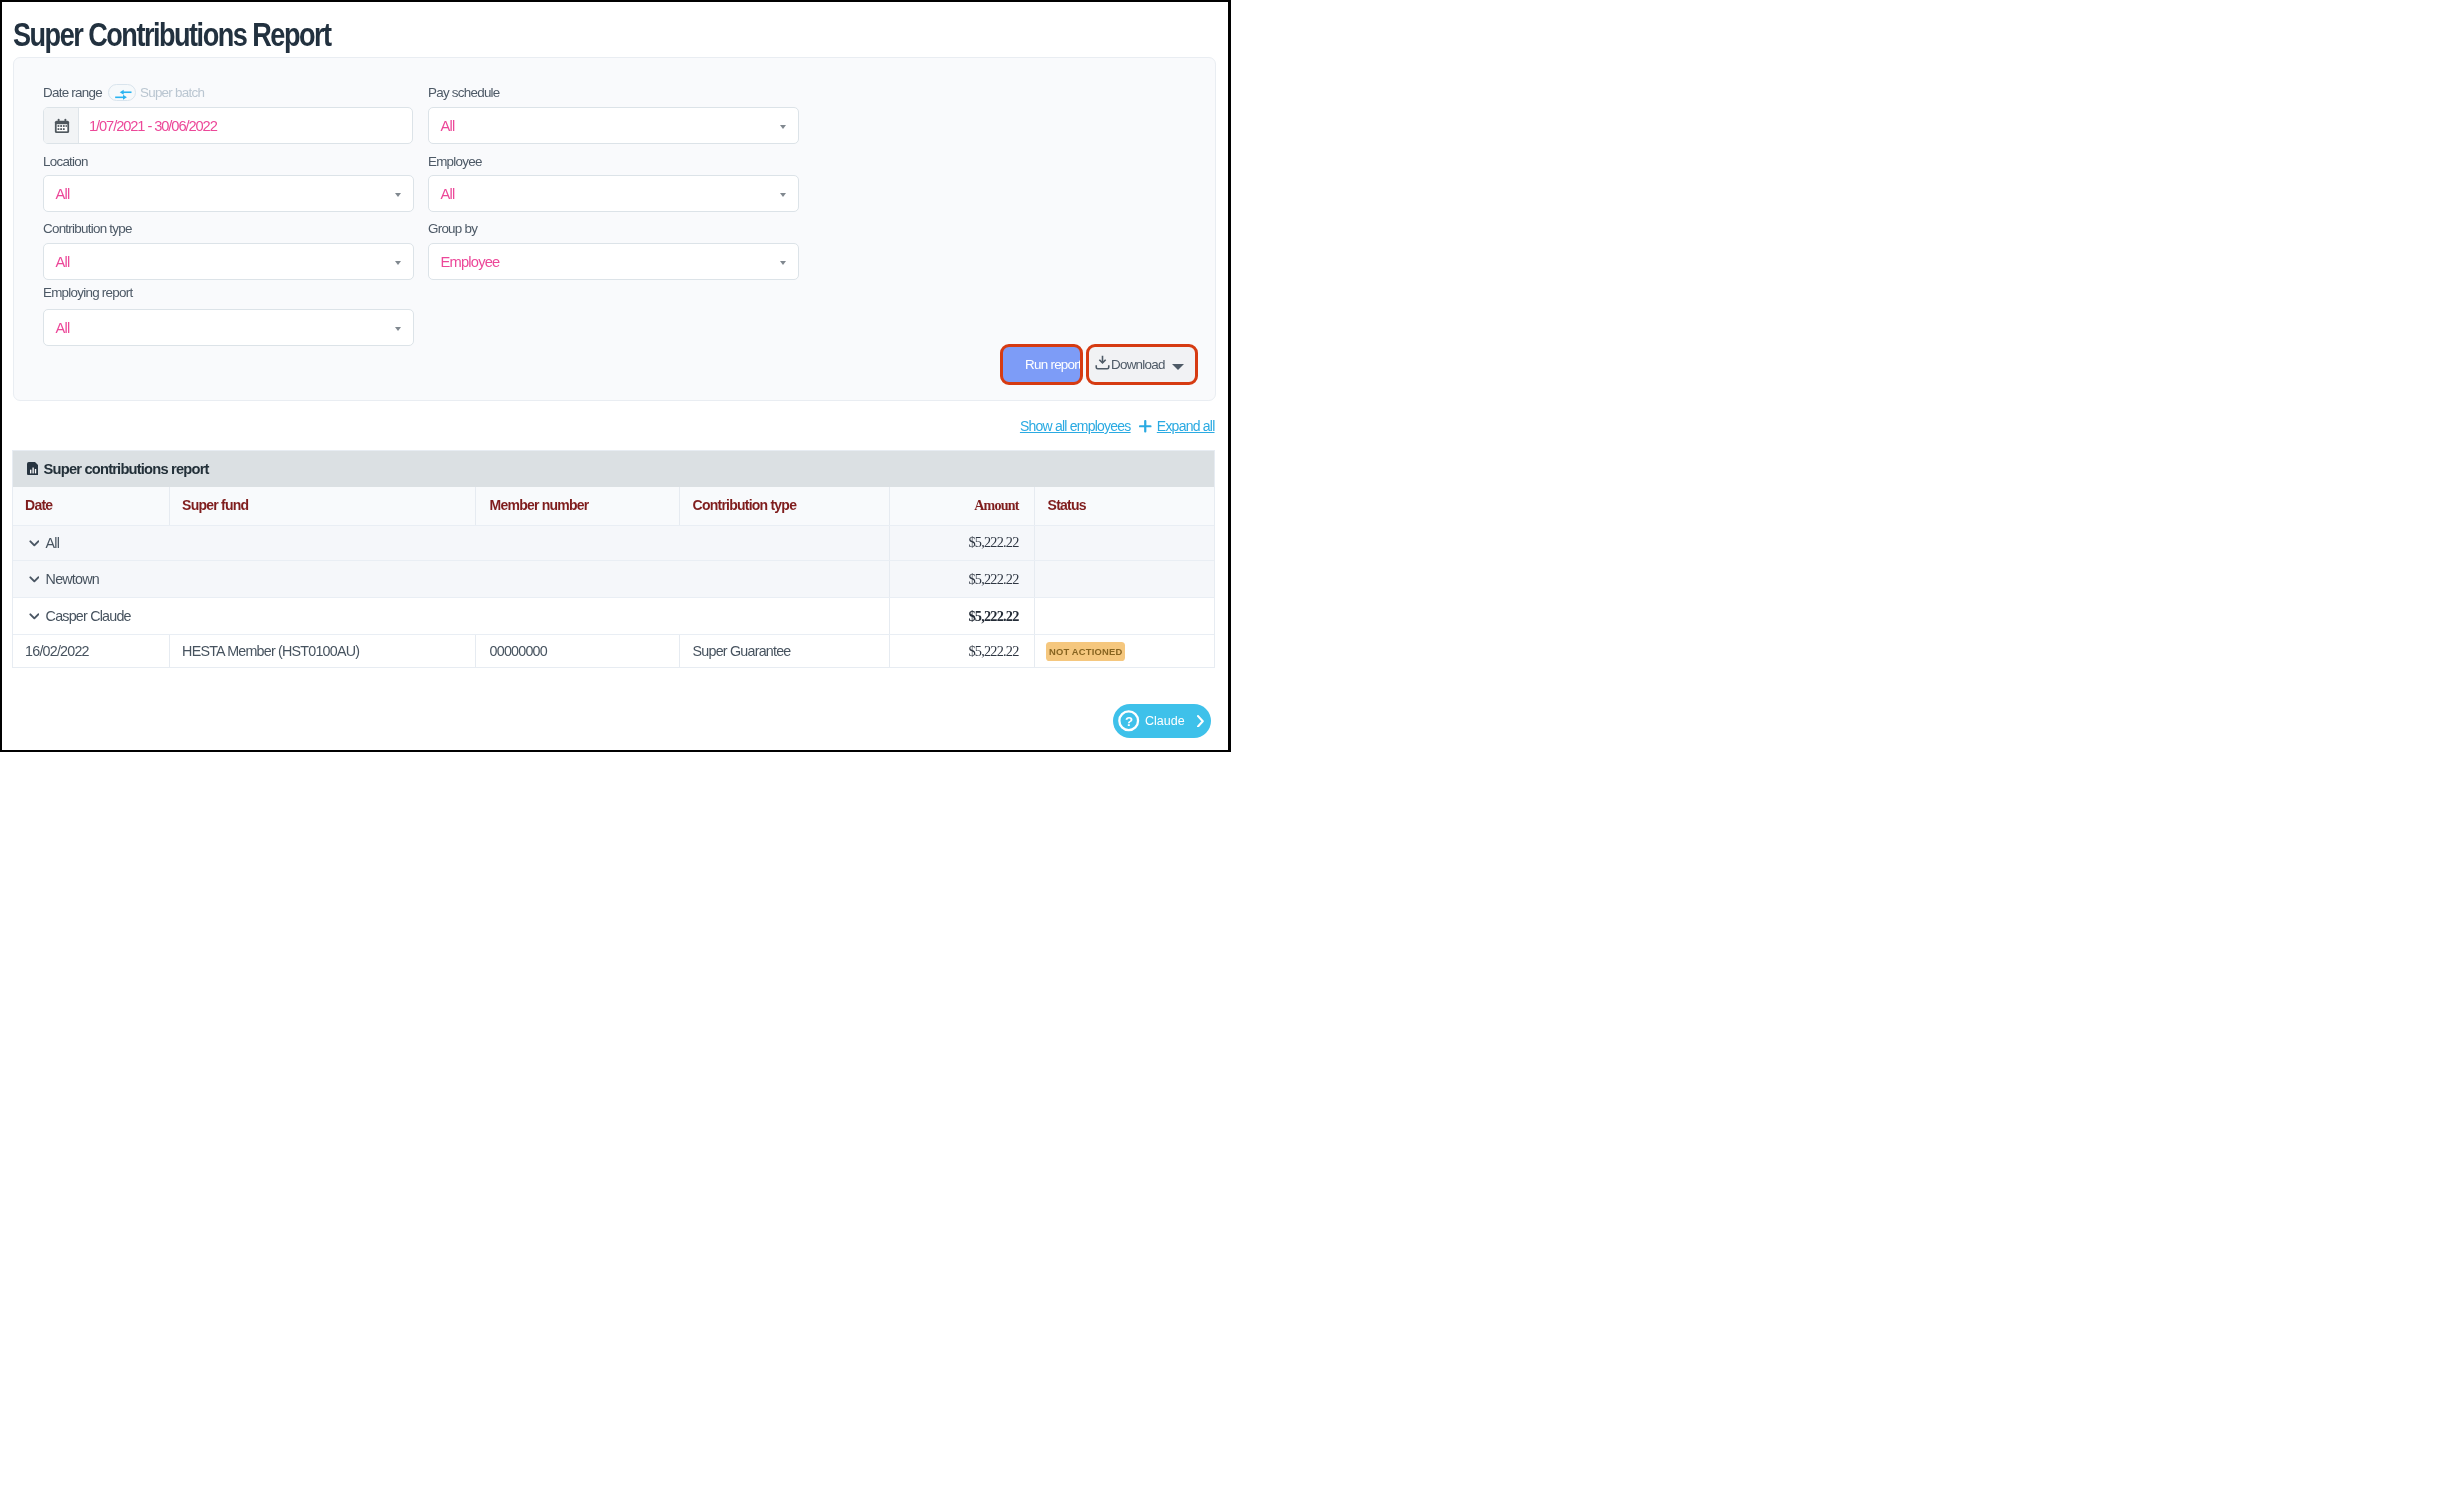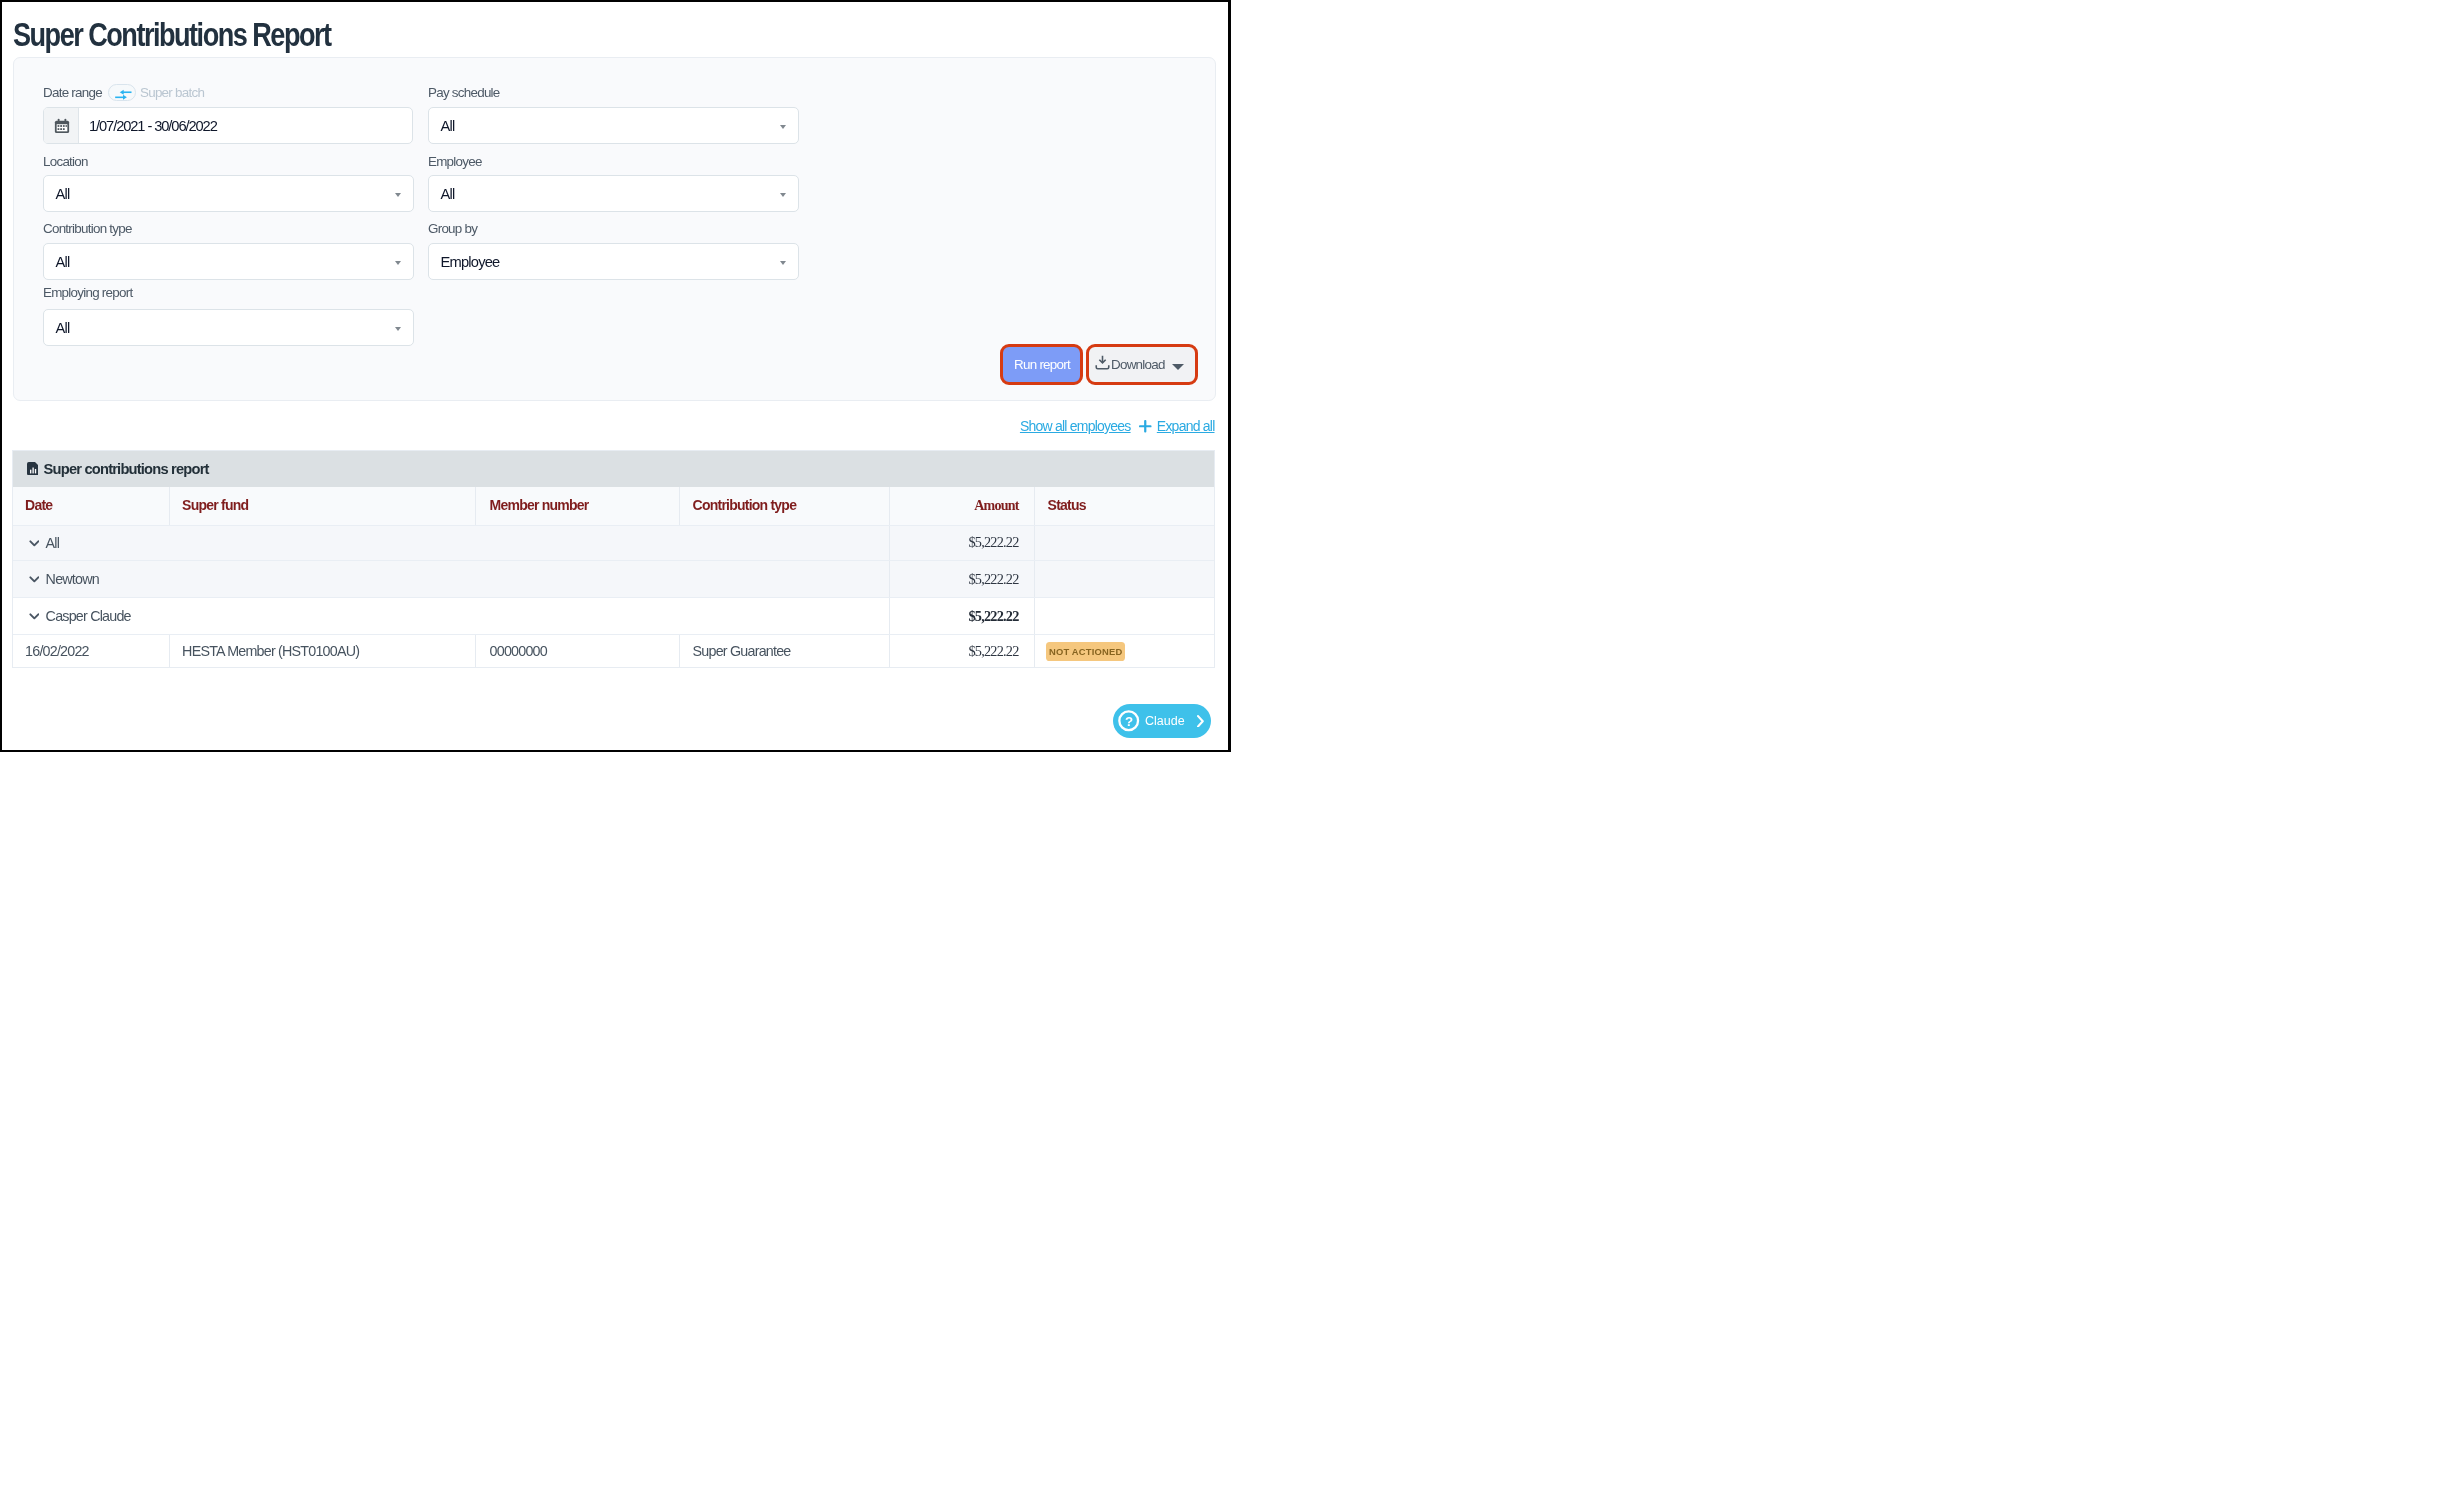--- a/index.html
+++ b/index.html
@@ -2,28 +2,28 @@
 <html style="font-size:14.3px"><head>
 <meta charset="utf-8">
 <style>
 * { margin:0; padding:0; box-sizing:border-box; font-family:"Liberation Sans", sans-serif; letter-spacing:-0.055em; }
 html,body { background:#fff; }
 .frame { position:relative; width:1231px; height:752px; background:#fff; overflow:hidden; }
 .frame::after { content:''; position:absolute; inset:0; border:2.7px solid #010101; border-right-width:3.6px; pointer-events:none; z-index:99; }
 h1 { position:absolute; left:12.7px; top:18px; font-size:33px; line-height:33px; font-weight:700; color:#22313f; white-space:nowrap; transform:scaleX(0.82); transform-origin:left center; }
 .card { position:absolute; left:12.5px; top:57px; width:1203px; height:344px; background:#f9fafc; border:0.9px solid #e9edf2; border-radius:7.1px; }
 .lbl { position:absolute; font-size:13.4px; line-height:18px; color:#4d5966; }
-.field { position:absolute; height:37px; background:#fff; border:0.9px solid #dce3e8; border-radius:5px; font-size:14.7px; color:#0f172a; }
+.field { position:absolute; height:37px; background:#fff; border:0.9px solid #dce3e8; border-radius:5px; font-size:14.7px; color:#ec4899; }
 .field .val { position:absolute; left:11.6px; top:0; line-height:36px; }
 .caret { position:absolute; right:12.5px; top:16.5px; width:0; height:0; border-left:3.4px solid transparent; border-right:3.4px solid transparent; border-top:4.9px solid #80888f; }
 .addon { position:absolute; left:0; top:0; bottom:0; width:35px; background:#f2f4f6; border-right:0.9px solid #dfe5ea; border-radius:3.6px 0 0 3.6px; }
 .toggle { position:absolute; left:108px; top:84px; width:28px; height:17.4px; border:0.9px solid #d9e4ed; background:#f6f9fb; border-radius:9px; }
 .sbatch { position:absolute; left:140px; top:84px; font-size:13.4px; line-height:18px; color:#bac6d1; }
 .ann { position:absolute; top:344px; height:41px; border:3.6px solid #d63b12; border-radius:9px; z-index:5; pointer-events:none; }
-.btn-run { position:absolute; left:1003px; top:347px; width:78px; height:35px; background:#7d9cf7; border-radius:3.6px; color:#fff; font-size:13.4px; text-align:center; line-height:35px; }
+.btn-run { position:absolute; left:1003px; top:347px; width:78px; height:35px; background:#7d9cf7; border-radius:3.6px; color:#fff; font-size:13.4px; text-align:right; line-height:35px; }
 .btn-dl { position:absolute; left:1089px; top:347px; width:106px; height:35px; background:#f1f2f4; border-radius:3.6px; color:#4e5a66; font-size:13.4px; line-height:35px; }
 .links { position:absolute; top:418px; right:16.5px; height:19.6px; font-size:14px; color:#2aaae2; white-space:nowrap; }
 .links a { color:#2aaae2; text-decoration:underline; }
 .tbl { position:absolute; left:11.6px; top:450px; width:1203px; background:#fff; border:0.9px solid #e7ecf2; }
 .tbar { height:36px; background:#dbe0e3; position:relative; }
 .tbar .ttl { position:absolute; left:31px; top:0; line-height:36px; font-weight:700; font-size:14.7px; color:#233039; }
 .trow { display:flex; border-top:0.9px solid #e9eef4; position:relative; }
 .thead { height:38px; background:#f8fafc; border-top:0; }
 .thead .c { font-weight:700; color:#7f1d1d; font-size:14px; }
 .c { font-size:14.3px; color:#47535f; }

